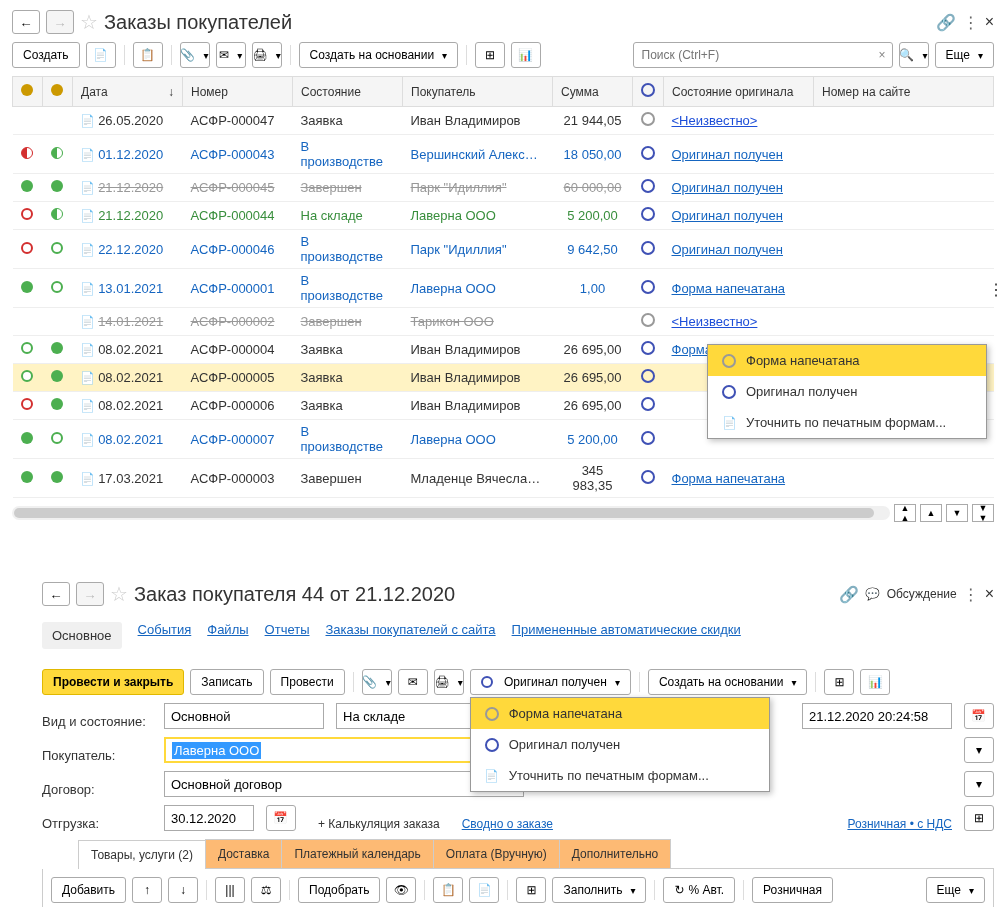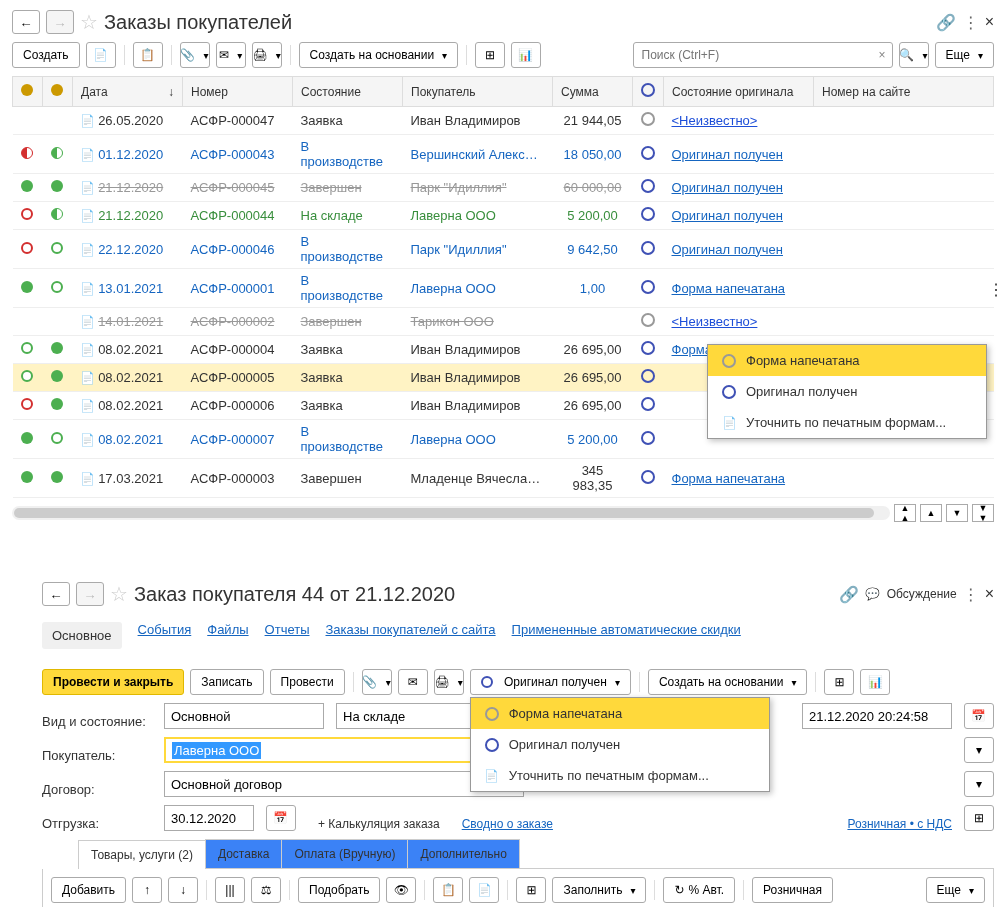--- a/index.html
+++ b/index.html
@@ -47,21 +47,21 @@
 .tabs-row { display: flex; gap: 16px; border-bottom: none; margin-bottom: 12px; padding: 8px 0; }
 .tab { color: #1565c0; text-decoration: underline; cursor: pointer; font-size: 13px; }
 .tab.active { background: #f0f0f0; color: #333; text-decoration: none; padding: 6px 10px; border-radius: 3px; }
 .form-row { display: flex; align-items: flex-end; gap: 12px; margin-bottom: 8px; }
 .form-label { width: 110px; font-size: 13px; }
 .form-input { height: 26px; border: 1px solid #aaa; padding: 0 6px; font-size: 13px; width: 180px; }
 .form-input.wide { width: 360px; }
 .highlight-input { border: 2px solid #ffd93b; }
 .sel-text { background: #3399ff; color: #fff; padding: 1px 2px; }
 .sub-tabs { display: flex; border-bottom: 1px solid #ccc; margin-top: 8px; margin-left: 36px; }
-.sub-tab { padding: 7px 12px; border: 1px solid #ccc; border-bottom: none; margin-right: -1px; background: #3b82f6; cursor: pointer; font-size: 12px; }
+.sub-tab { padding: 7px 12px; border: 1px solid #ccc; border-bottom: none; margin-right: -1px; background: #fdba74; cursor: pointer; font-size: 12px; }
 .sub-tab.active { background: #fff; position: relative; top: 1px; }
 .sub-toolbar { display: flex; align-items: center; gap: 6px; padding: 8px 0; border: 1px solid #ccc; border-top: none; padding: 8px; }
 .sep { width: 1px; height: 20px; background: #ddd; margin: 0 2px; }
 .drop-arrow::after { content: "▾"; margin-left: 4px; font-size: 10px; }
 .icon-link { color: #999; font-size: 16px; }
 .vdots { color: #666; font-size: 16px; }
 .dropdown-wrapper { position: relative; display: inline-block; }
 .doc-icon { display: inline-block; width: 14px; height: 14px; font-size: 12px; color: #888; }
 </style>
 </head>
@@ -383,20 +383,21 @@
     <span style="margin-left:10px;">+ Калькуляция заказа</span>
     <span class="link" style="margin-left:10px;">Сводно о заказе</span>
     <span class="spacer"></span>
     <span class="link">Розничная • с НДС</span>
     <button class="btn icon-only">⊞</button>
   </div>
 
   <div class="sub-tabs">
     <div class="sub-tab active">Товары, услуги (2)</div>
     <div class="sub-tab">Доставка</div>
+    <div class="sub-tab">Платежный календарь</div>
     <div class="sub-tab">Оплата (Вручную)</div>
     <div class="sub-tab">Дополнительно</div>
   </div>
 
   <div class="sub-toolbar">
     <button class="btn">Добавить</button>
     <button class="btn icon-only">↑</button>
     <button class="btn icon-only">↓</button>
     <div class="sep"></div>
     <button class="btn icon-only">|||</button>

